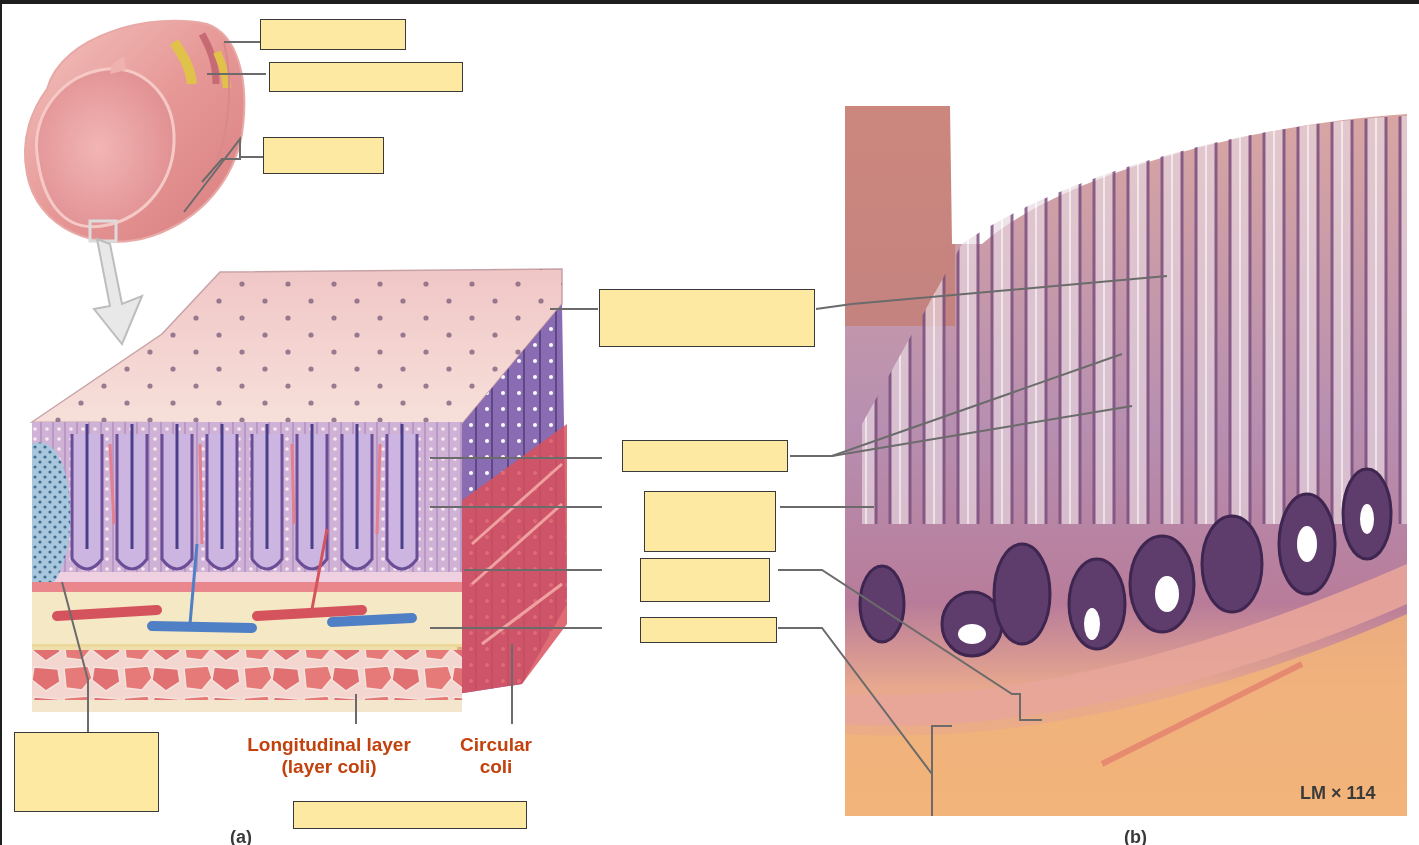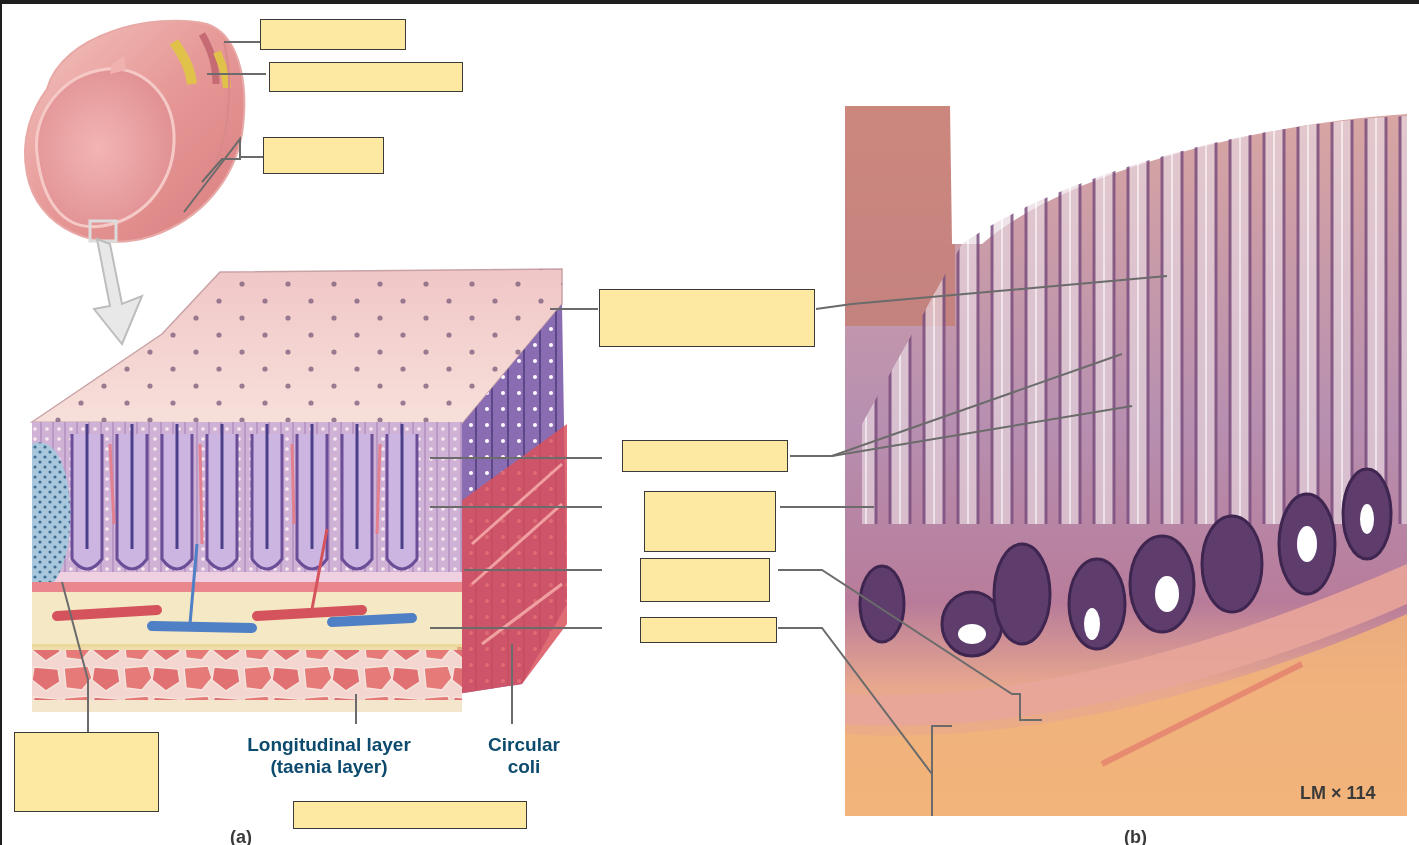--- a/index.html
+++ b/index.html
@@ -1,19 +1,19 @@
 <!DOCTYPE html>
 <html><head>
 <meta charset="utf-8">
 <style>
   html, body { margin:0; padding:0; }
   body { width:1419px; height:845px; background:#1e1e1e; position:relative; overflow:hidden; font-family:"Liberation Sans", sans-serif; }
   #canvas { position:absolute; left:2px; top:4px; width:1417px; height:841px; background:#ffffff; overflow:hidden; }
   .label-box { position:absolute; background:#fde9a2; border:1.5px solid #3a3a3a; box-sizing:border-box; }
-  .caption { position:absolute; font-weight:bold; color:#0c4a6e; font-size:19px; line-height:22px; text-align:center; }
+  .caption { position:absolute; font-weight:bold; color:#c2410c; font-size:19px; line-height:22px; text-align:center; }
   .panel-letter { position:absolute; font-weight:bold; color:#3a3a3a; font-size:18px; }
   svg { position:absolute; left:0; top:0; }
 </style>
 </head>
 <body>
 
 <div id="canvas">
 
   <svg width="600" height="760" viewBox="0 0 600 760">
     <defs>
@@ -211,23 +211,23 @@
   <div class="label-box" style="left:597px; top:285px; width:216px; height:58px;"></div>
   <div class="label-box" style="left:620px; top:436px; width:166px; height:32px;"></div>
   <div class="label-box" style="left:642px; top:487px; width:132px; height:61px;"></div>
   <div class="label-box" style="left:638px; top:554px; width:130px; height:44px;"></div>
   <div class="label-box" style="left:638px; top:613px; width:137px; height:26px;"></div>
   <div class="label-box" style="left:12px; top:728px; width:145px; height:80px;"></div>
   <div class="label-box" style="left:291px; top:797px; width:234px; height:28px;"></div>
 
   <div class="caption" style="left:232px; top:730px; width:190px;">
     <div>Longitudinal layer</div>
-    <div>(taenia layer)</div>
+    <div>(layer coli)</div>
   </div>
-  <div class="caption" style="left:472px; top:730px; width:100px;text-align:center;">
+  <div class="caption" style="left:444px; top:730px; width:100px;text-align:center;">
     <div>Circular</div>
     <div>coli</div>
   </div>
 
   <div class="panel-letter" style="left:228px; top:823px;">(a)</div>
   <div class="panel-letter" style="left:1122px; top:823px;">(b)</div>
   <div class="panel-letter" style="left:1298px; top:779px;">LM × 114</div>
 
 </div>
 

